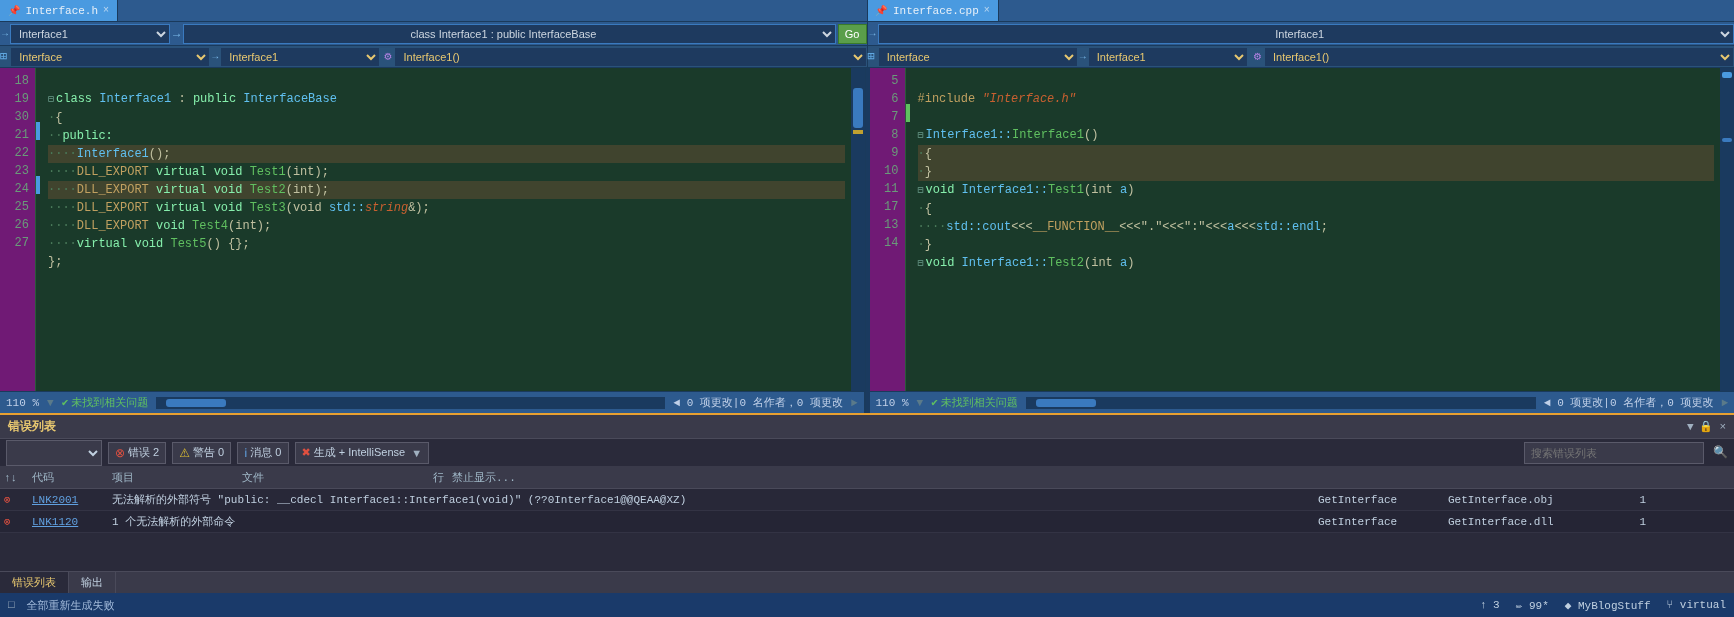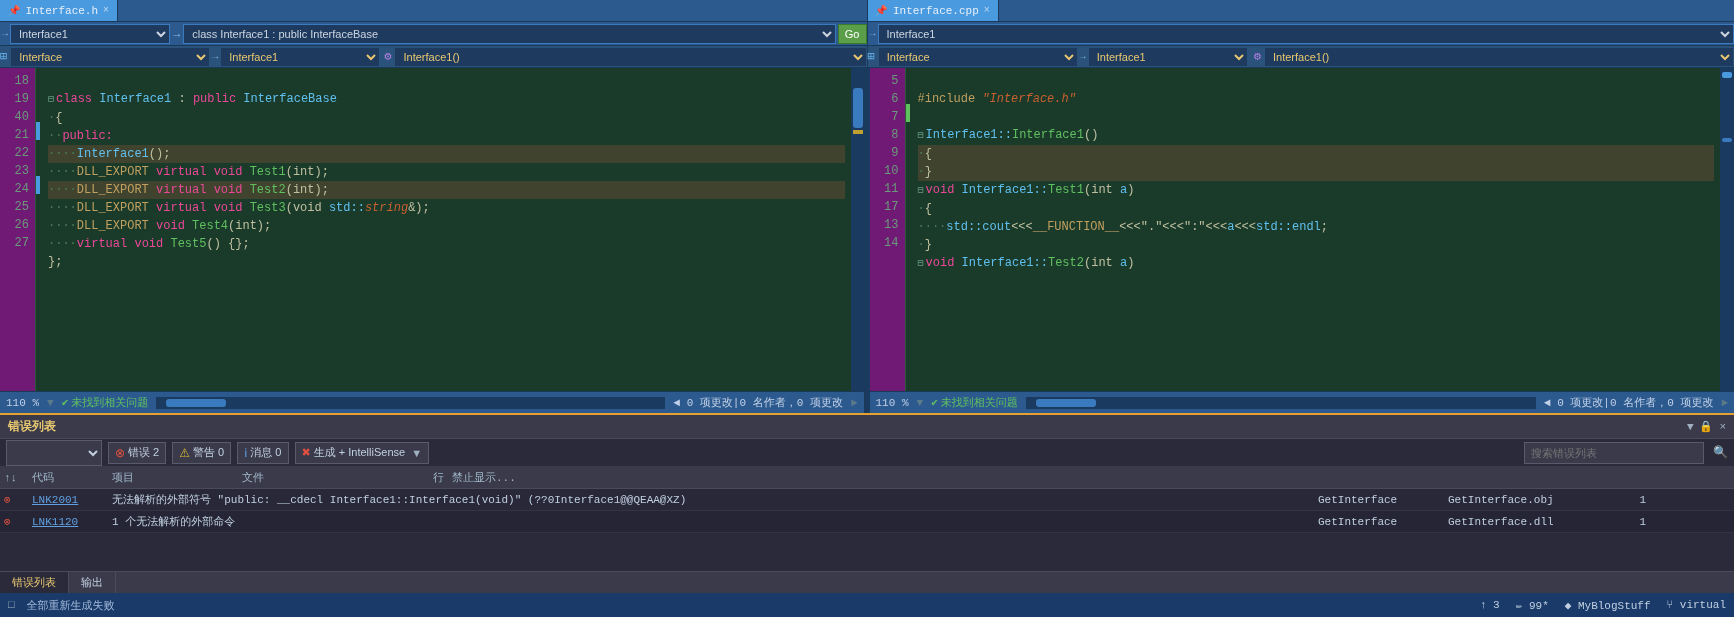--- a/index.html
+++ b/index.html
@@ -79,20 +79,21 @@
       font-size: 11px;
       padding: 1px 4px;
       height: 20px;
       cursor: pointer;
     }
     .toolbar-select-wide {
       width: 160px;
     }
     .toolbar-select-long {
       flex: 1;
+      text-align: center;
     }
     .go-btn {
       background: #5a9e4a;
       border: 1px solid #3a7a2a;
       color: #fff;
       font-size: 11px;
       padding: 1px 6px;
       height: 20px;
       cursor: pointer;
       margin-left: 2px;
@@ -401,21 +402,21 @@
       gap: 8px;
     }
     .status-right-group {
       margin-left: auto;
       display: flex;
       gap: 16px;
       align-items: center;
     }
 
     
-    .kw { color: #ec4899; }
+    .kw { color: #86efac; }
     .cls { color: #60c0f0; }
     .fn { color: #60c060; }
     .str { color: #c86030; font-style: italic; }
     .macro { color: #c0a060; }
     .punct { color: #c0c0a0; }
     .hl-line { background: rgba(180, 100, 60, 0.25); display: block; }
     .indent-dots { color: #4a7a5a; }
 
     .editor-splitter {
       width: 4px;
@@ -497,21 +498,21 @@
   </div>
 </div>
 
 <div class="editors">
 
   <div class="editor-pane">
     <div class="code-area">
       <div class="line-numbers">
         <div>18</div>
         <div>19</div>
-        <div>40</div>
+        <div>30</div>
         <div>21</div>
         <div>22</div>
         <div>23</div>
         <div>24</div>
         <div>25</div>
         <div>26</div>
         <div>27</div>
       </div>
 
       <div style="width:6px; background:#1a3a2a; position:relative;">

